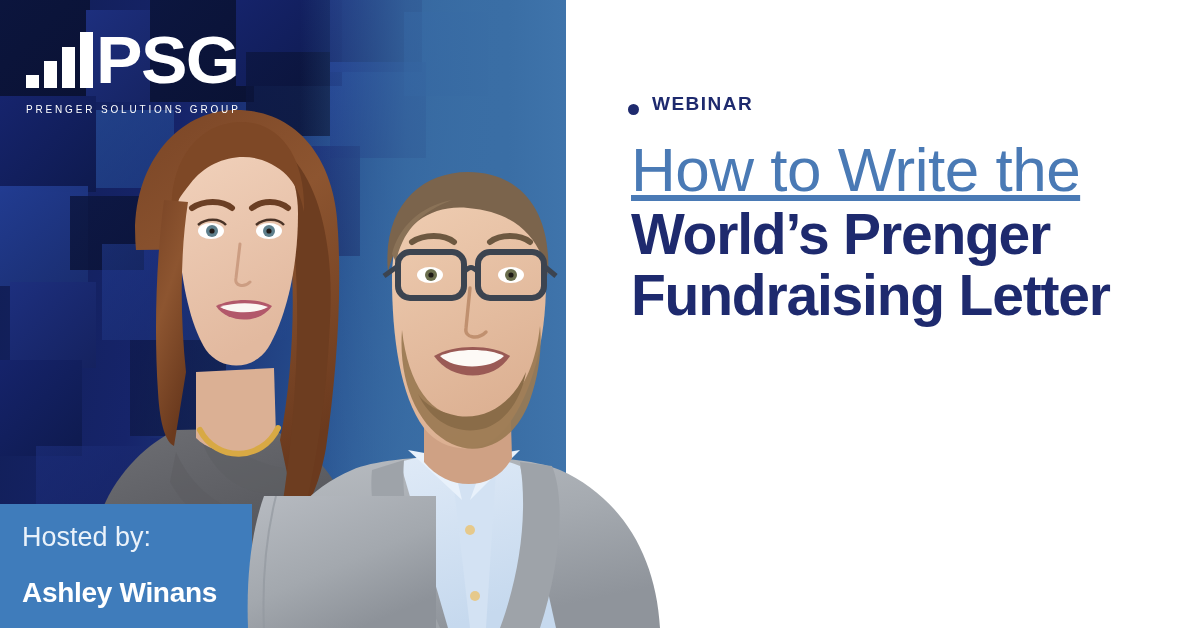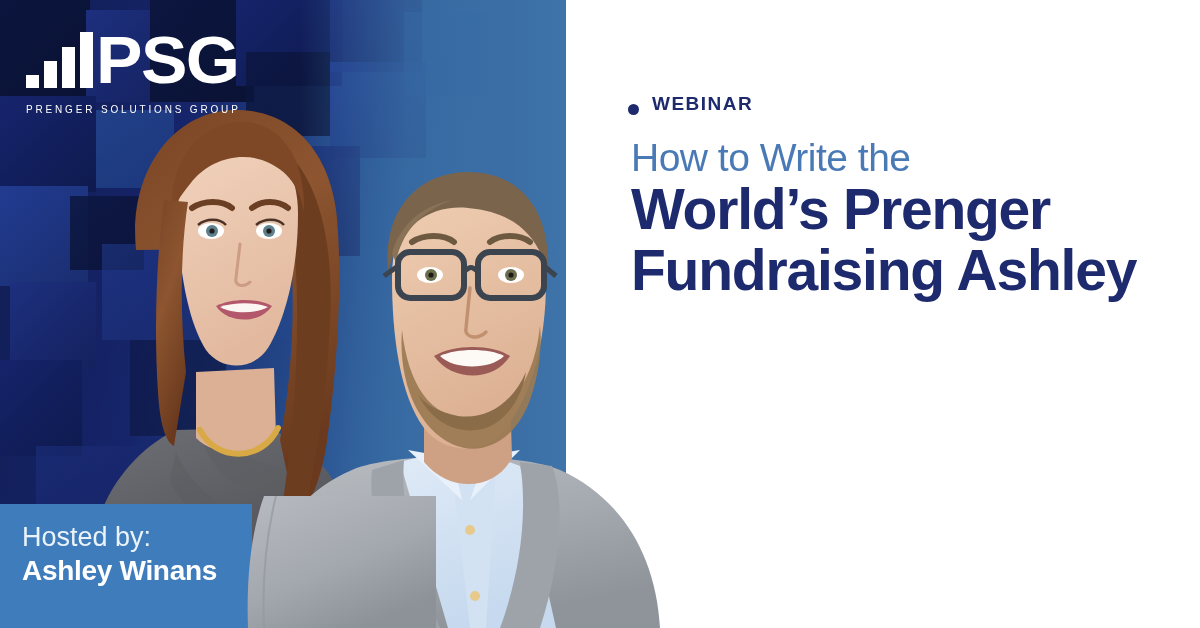--- a/index.html
+++ b/index.html
@@ -45,32 +45,32 @@
 
   
   .people { position:absolute; left:0; top:0; width:700px; height:628px; z-index:20; }
 
   
   .hosted {
     position:absolute; left:0; top:504px; width:252px; height:124px;
     background:#3f7cbb; z-index:30; padding:18px 0 8px 22px;
   }
   .hosted-label { color:#eaf2fa; font-size:27px; line-height:1.18; font-weight:300; }
-  .hosted-name { color:#ffffff; font-size:28px; line-height:1.2; font-weight:bold; letter-spacing:-0.3px; }
+  .hosted-name { color:#ffffff; font-size:28px; line-height:1.2; font-weight:bold; letter-spacing:-0.3px;margin-top:22px; }
 
   
   .banner-occluder { position:absolute; left:236px; top:496px; width:200px; height:132px; z-index:34; }
 
   
   .right { position:absolute; left:628px; top:0; width:572px; height:628px; z-index:10; }
   .eyebrow-row { position:absolute; left:0; top:93px; display:flex; align-items:flex-end; gap:13px; }
   .eyebrow-dot { width:11px; height:11px; border-radius:50%; background:#1e2a6e; display:block; }
   .eyebrow-text { color:#1e2a6e; font-size:19px; font-weight:bold; letter-spacing:1.5px; }
   .headline { position:absolute; left:3px; top:137px; width:560px; }
-  .hl-light { color:#4a7ab5; font-size:39px; line-height:1.08; font-weight:300; letter-spacing:-0.5px; white-space:nowrap; }
+  .hl-light { color:#4a7ab5; font-size:62px; line-height:1.08; font-weight:300; letter-spacing:-0.5px; white-space:nowrap;text-decoration:underline; }
   .hl-bold  { color:#1e2a6e; font-size:57px; line-height:1.07; font-weight:bold; letter-spacing:-1.2px; white-space:nowrap; }
 </style>
 </head>
 <body>
 
 <div id="canvas">
 
   <div class="left-panel">
     <div class="panel-grad"></div>
 
@@ -289,17 +289,17 @@
   </svg>
 
   <div class="right">
     <div class="eyebrow-row">
       <span class="eyebrow-dot"></span>
       <span class="eyebrow-text">WEBINAR</span>
     </div>
     <div class="headline">
       <div class="hl-light">How to Write the</div>
       <div class="hl-bold">World’s Prenger</div>
-      <div class="hl-bold">Fundraising Ashley</div>
+      <div class="hl-bold">Fundraising Letter</div>
     </div>
   </div>
 
 </div>
 
 </body></html>

